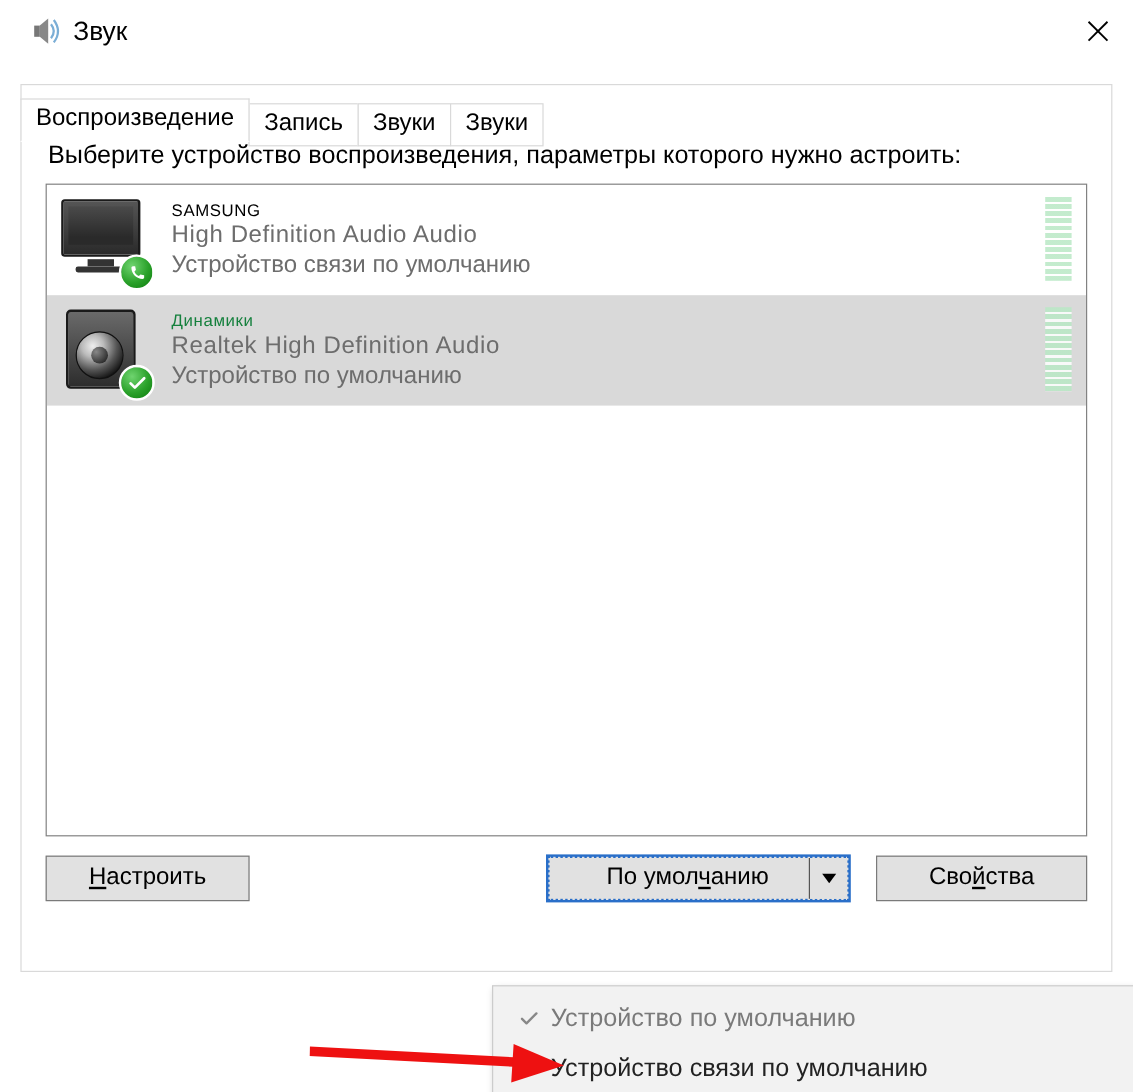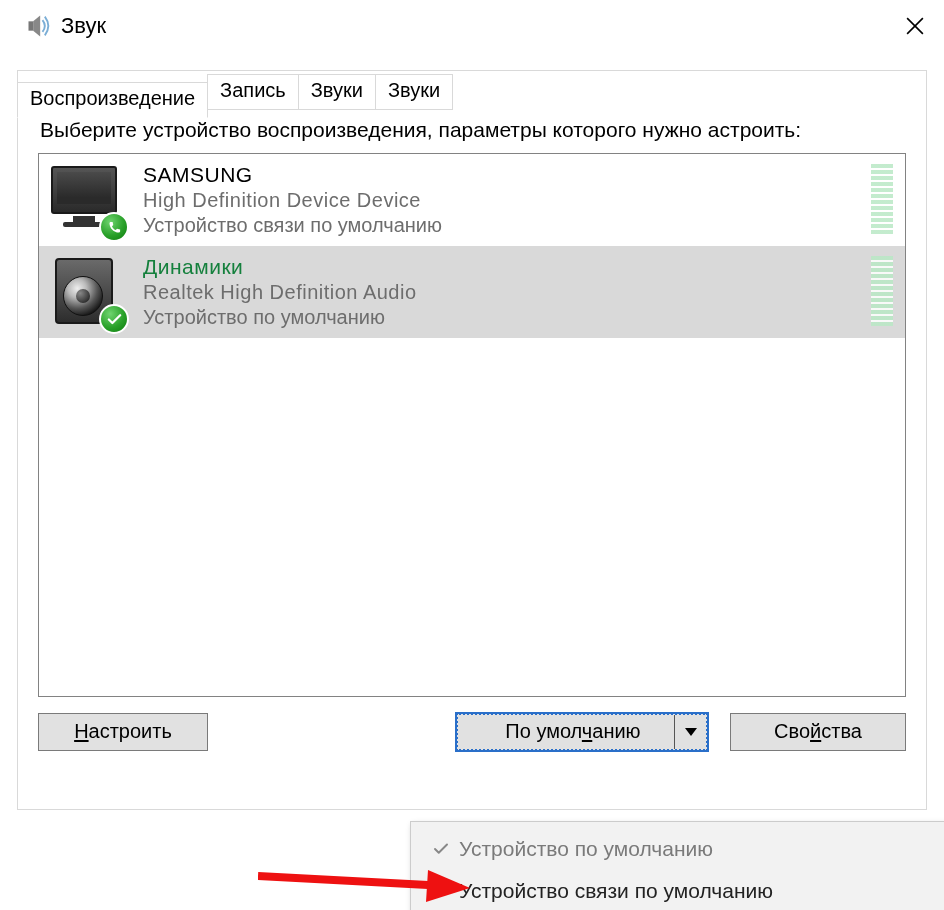--- a/index.html
+++ b/index.html
@@ -55,21 +55,21 @@
     height: 36px;
   }
   .tab {
     border: 1px solid #d9d9d9;
     background: #fff;
     padding: 4px 12px 4px 12px;
     font-size: 20px;
     margin-right: 0px;
     margin-left: -1px;
     position: relative;
-    top: 4px;
+    top: 16px;
   }
   .tab:first-child { margin-left: 0; }
   .tab.active {
     border-bottom: 1px solid #fff;
     top: 12px;
     z-index: 2;
     padding-top:4px;
     padding-bottom: 6px;
   }
 
@@ -103,21 +103,21 @@
   .device-icon {
     width: 80px; height: 76px;
     position: relative;
     flex-shrink: 0;
   }
   .device-text {
     margin-left: 16px;
     line-height: 1.25;
   }
   .device-text .name {
-    font-size: 21px;
+    font-size: 14px;
     letter-spacing: 0.5px;
     font-weight: 400;
     color: #000;
   }
   .device-item.selected .device-text .name { color:#15803d; }
   .device-text .sub {
     font-size: 20px;
     letter-spacing: 0.5px;
     color: #6d6d6d;
   }
@@ -301,21 +301,21 @@
           <div class="mon-stand"></div>
             <div class="mon-base"></div>
           <div class="badge-phone">
             <svg viewBox="0 0 24 24">
                 <path d="M6 3c-1 0-2 1-2 2 0 8 7 15 15 15 1 0 2-1 2-2v-3l-5-1-2 2c-3-1-5-3-6-6l2-2-1-5H6z" fill="#fff"></path>
               </svg>
           </div>
         </div>
         <div class="device-text">
           <div class="name">SAMSUNG</div>
-          <div class="sub">High Definition Device Device</div>
+          <div class="sub">High Definition Audio Audio</div>
           <div class="status">Устройство связи по умолчанию</div>
         </div>
         <div class="level-meter"></div>
       </div>
 
       <div class="device-item selected">
         <div class="device-icon">
           <div class="spk-body"></div>
           <div class="spk-cone"></div>
           <div class="spk-dust"></div>

